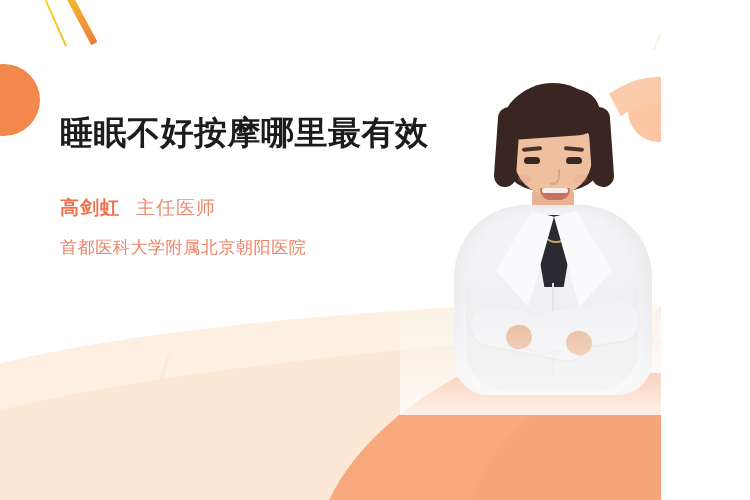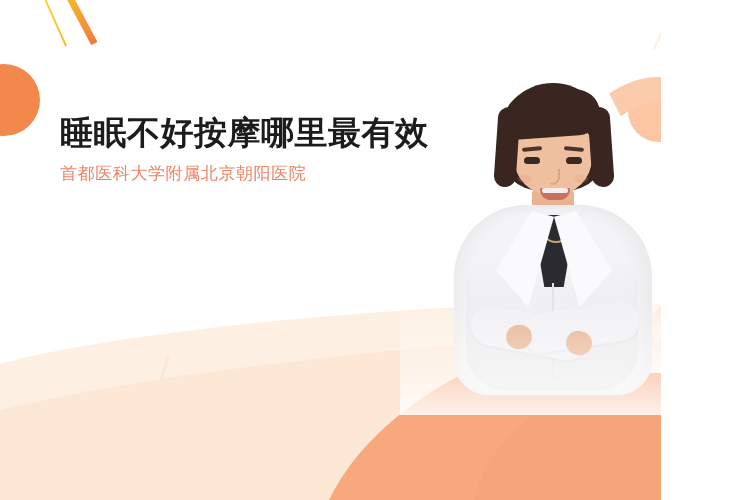--- a/index.html
+++ b/index.html
@@ -449,21 +449,21 @@
   }
   .doctor-title {
     display: inline-block;
     margin-left: 16px;
     font-size: 19px;
     font-weight: 400;
     color: #EE8C72;
     letter-spacing: 1px;
   }
   .affiliation {
-    margin-top: 8px;
+    margin-top: 14px;
     font-size: 17px;
     line-height: 25px;
     font-weight: 400;
     color: #ED8468;
     letter-spacing: .6px;
   }
   .affiliation-line { display: block; }
 </style>
 </head>
 <body>
@@ -529,19 +529,23 @@
       <div class="mouth"></div>
       <div class="mouth-teeth"></div>
     </div>
 
     <div class="portrait-fade"></div>
   </div>
 
   <div class="text-block">
     <h1 class="headline">睡眠不好按摩哪里最有效</h1>
 
+    <div class="byline">
+      <span class="doctor-name">高剑虹</span>
+      <span class="doctor-title">主任医师</span>
+    </div>
 
     <div class="affiliation">
       <span class="affiliation-line">首都医科大学附属北京朝阳医院</span>
     </div>
   </div>
 
 </div>
 
 </body></html>

